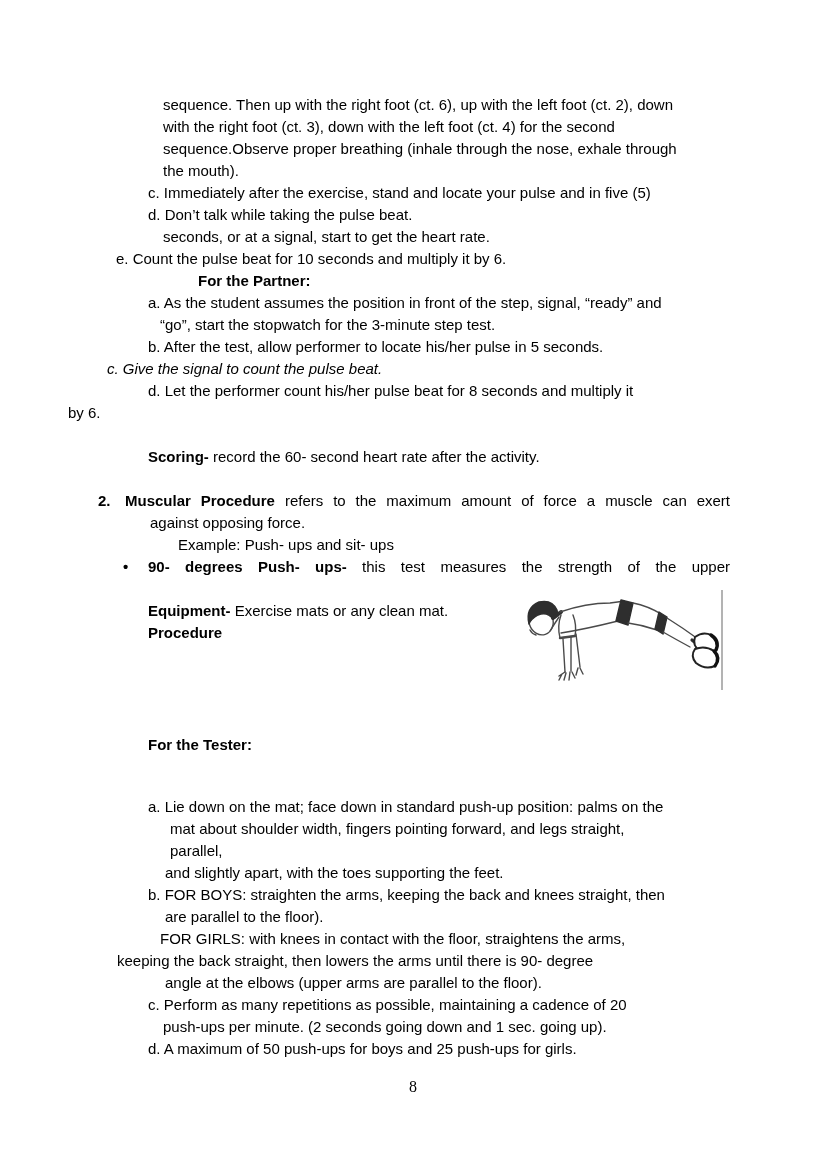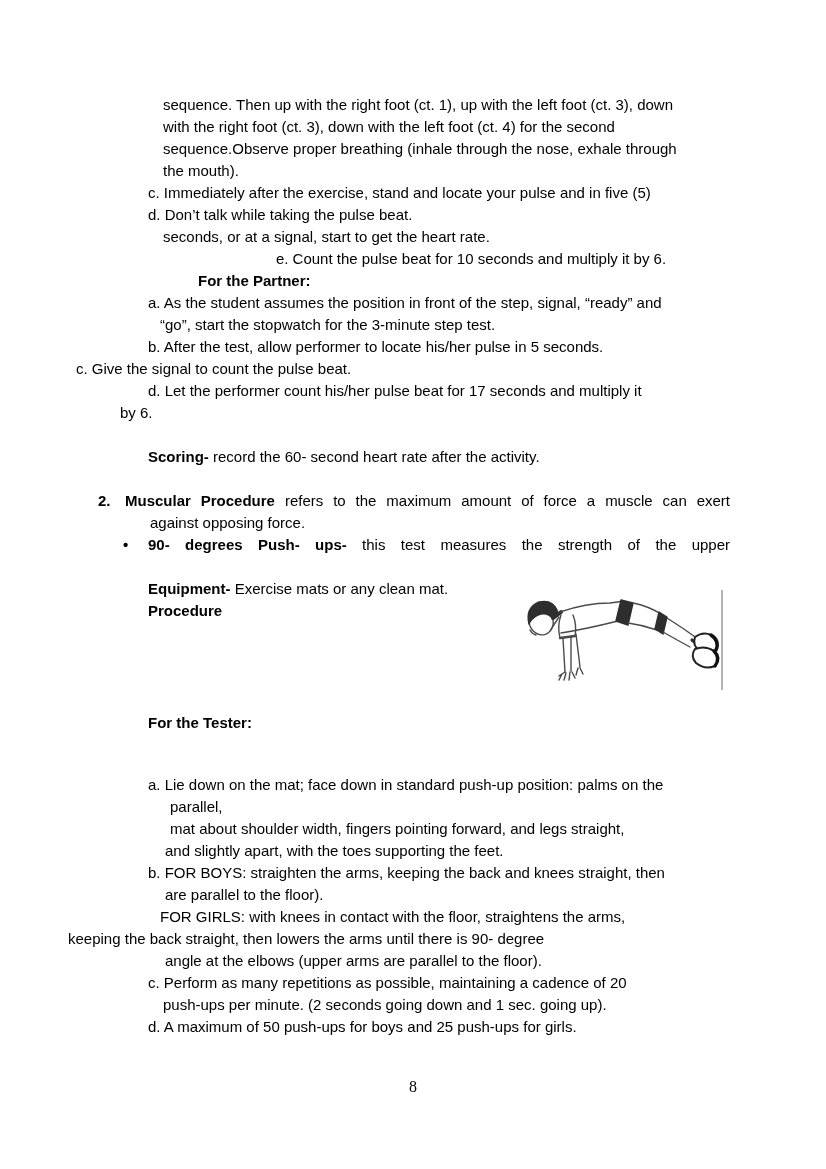--- a/index.html
+++ b/index.html
@@ -26,50 +26,51 @@
   }
   .illus { position: absolute; left: 514px; top: 588px; width: 212px; height: 104px; }
   .illus svg { display: block; width: 212px; height: 104px; }
 </style>
 </head>
 <body>
 
 <div class="page">
 
   <div class="doc">
-      <div class="line" style="margin-left: 163px;"><span>sequence. Then up with the right foot (ct. 1), up with the left foot (ct. 3), down</span></div>
+      <div class="line" style="margin-left: 163px;"><span>sequence. Then up with the right foot (ct. 6), up with the left foot (ct. 2), down</span></div>
       <div class="line" style="margin-left: 163px;"><span>with the right foot (ct. 3), down with the left foot (ct. 4) for the second</span></div>
       <div class="line" style="margin-left: 163px;"><span>sequence.Observe proper breathing (inhale through the nose, exhale through</span></div>
       <div class="line" style="margin-left: 163px;"><span>the mouth).</span></div>
       <div class="line" style="margin-left: 148px;"><span>c. Immediately after the exercise, stand and locate your pulse and in five (5)</span></div>
       <div class="line" style="margin-left: 148px;"><span>d. Don’t talk while taking the pulse beat.</span></div>
       <div class="line" style="margin-left: 163px;"><span>seconds, or at a signal, start to get the heart rate.</span></div>
-      <div class="line" style="margin-left: 116px; text-align: center;"><span>e. Count the pulse beat for 10 seconds and multiply it by 6.</span></div>
+      <div class="line" style="margin-left: 116px;"><span>e. Count the pulse beat for 10 seconds and multiply it by 6.</span></div>
       <div class="line" style="margin-left: 198px;"><span class="b">For the Partner:</span></div>
       <div class="line" style="margin-left: 148px;"><span>a. As the student assumes the position in front of the step, signal, “ready” and</span></div>
       <div class="line" style="margin-left: 160px;"><span>“go”, start the stopwatch for the 3-minute step test.</span></div>
       <div class="line" style="margin-left: 148px;"><span>b. After the test, allow performer to locate his/her pulse in 5 seconds.</span></div>
-      <div class="line" style="margin-left: 76px;"><span>c. Give the signal to count the pulse beat.</span></div>
-      <div class="line" style="margin-left: 148px;"><span>d. Let the performer count his/her pulse beat for 17 seconds and multiply it</span></div>
-      <div class="line" style="margin-left: 120px;"><span>by 6.</span></div>
+      <div class="line" style="margin-left: 107px; font-style: italic;"><span>c. Give the signal to count the pulse beat.</span></div>
+      <div class="line" style="margin-left: 148px;"><span>d. Let the performer count his/her pulse beat for 8 seconds and multiply it</span></div>
+      <div class="line" style="margin-left: 68px;"><span>by 6.</span></div>
       <div class="line" style="margin-left: 148px; margin-top: 22px;"><span class="b">Scoring-</span><span> record the 60- second heart rate after the activity.</span></div>
       <div class="line just" style="margin-left: 125px; margin-top: 22px; width: 605px;"><span class="marker b" style="left: -27px;">2.</span><span class="b">Muscular Procedure</span><span> refers to the maximum amount of force a muscle can exert</span></div>
       <div class="line" style="margin-left: 150px;"><span>against opposing force.</span></div>
+      <div class="line" style="margin-left: 178px;"><span>Example: Push- ups and sit- ups</span></div>
       <div class="line just" style="margin-left: 148px; width: 582px;"><span class="marker b" style="left: -25px;">•</span><span class="b">90- degrees Push- ups-</span><span> this test measures the strength of the upper</span></div>
       <div class="line" style="margin-left: 148px; margin-top: 22px;"><span class="b">Equipment-</span><span> Exercise mats or any clean mat.</span></div>
       <div class="line" style="margin-left: 148px;"><span class="b">Procedure</span></div>
       <div class="line" style="margin-left: 148px; margin-top: 90px;"><span class="b">For the Tester:</span></div>
       <div class="line" style="margin-left: 148px; margin-top: 40px;"><span>a. Lie down on the mat; face down in standard push-up position: palms on the</span></div>
+      <div class="line" style="margin-left: 170px;"><span>mat about shoulder width, fingers pointing forward, and legs straight,</span></div>
       <div class="line" style="margin-left: 170px;"><span>parallel,</span></div>
-      <div class="line" style="margin-left: 170px;"><span>mat about shoulder width, fingers pointing forward, and legs straight,</span></div>
       <div class="line" style="margin-left: 165px;"><span>and slightly apart, with the toes supporting the feet.</span></div>
       <div class="line" style="margin-left: 148px;"><span>b. FOR BOYS: straighten the arms, keeping the back and knees straight, then</span></div>
       <div class="line" style="margin-left: 165px;"><span>are parallel to the floor).</span></div>
       <div class="line" style="margin-left: 160px;"><span>FOR GIRLS: with knees in contact with the floor, straightens the arms,</span></div>
-      <div class="line" style="margin-left: 68px;"><span>keeping the back straight, then lowers the arms until there is 90- degree</span></div>
+      <div class="line" style="margin-left: 117px;"><span>keeping the back straight, then lowers the arms until there is 90- degree</span></div>
       <div class="line" style="margin-left: 165px;"><span>angle at the elbows (upper arms are parallel to the floor).</span></div>
       <div class="line" style="margin-left: 148px;"><span>c. Perform as many repetitions as possible, maintaining a cadence of 20</span></div>
       <div class="line" style="margin-left: 163px;"><span>push-ups per minute. (2 seconds going down and 1 sec. going up).</span></div>
       <div class="line" style="margin-left: 148px;"><span>d. A maximum of 50 push-ups for boys and 25 push-ups for girls.</span></div>
     </div>
 
   <div class="illus">
     <svg viewBox="0 0 212 104" xmlns="http://www.w3.org/2000/svg">
 
       <line x1="208" y1="2" x2="208" y2="102" stroke="#9a9a9a" stroke-width="1.5"></line>

